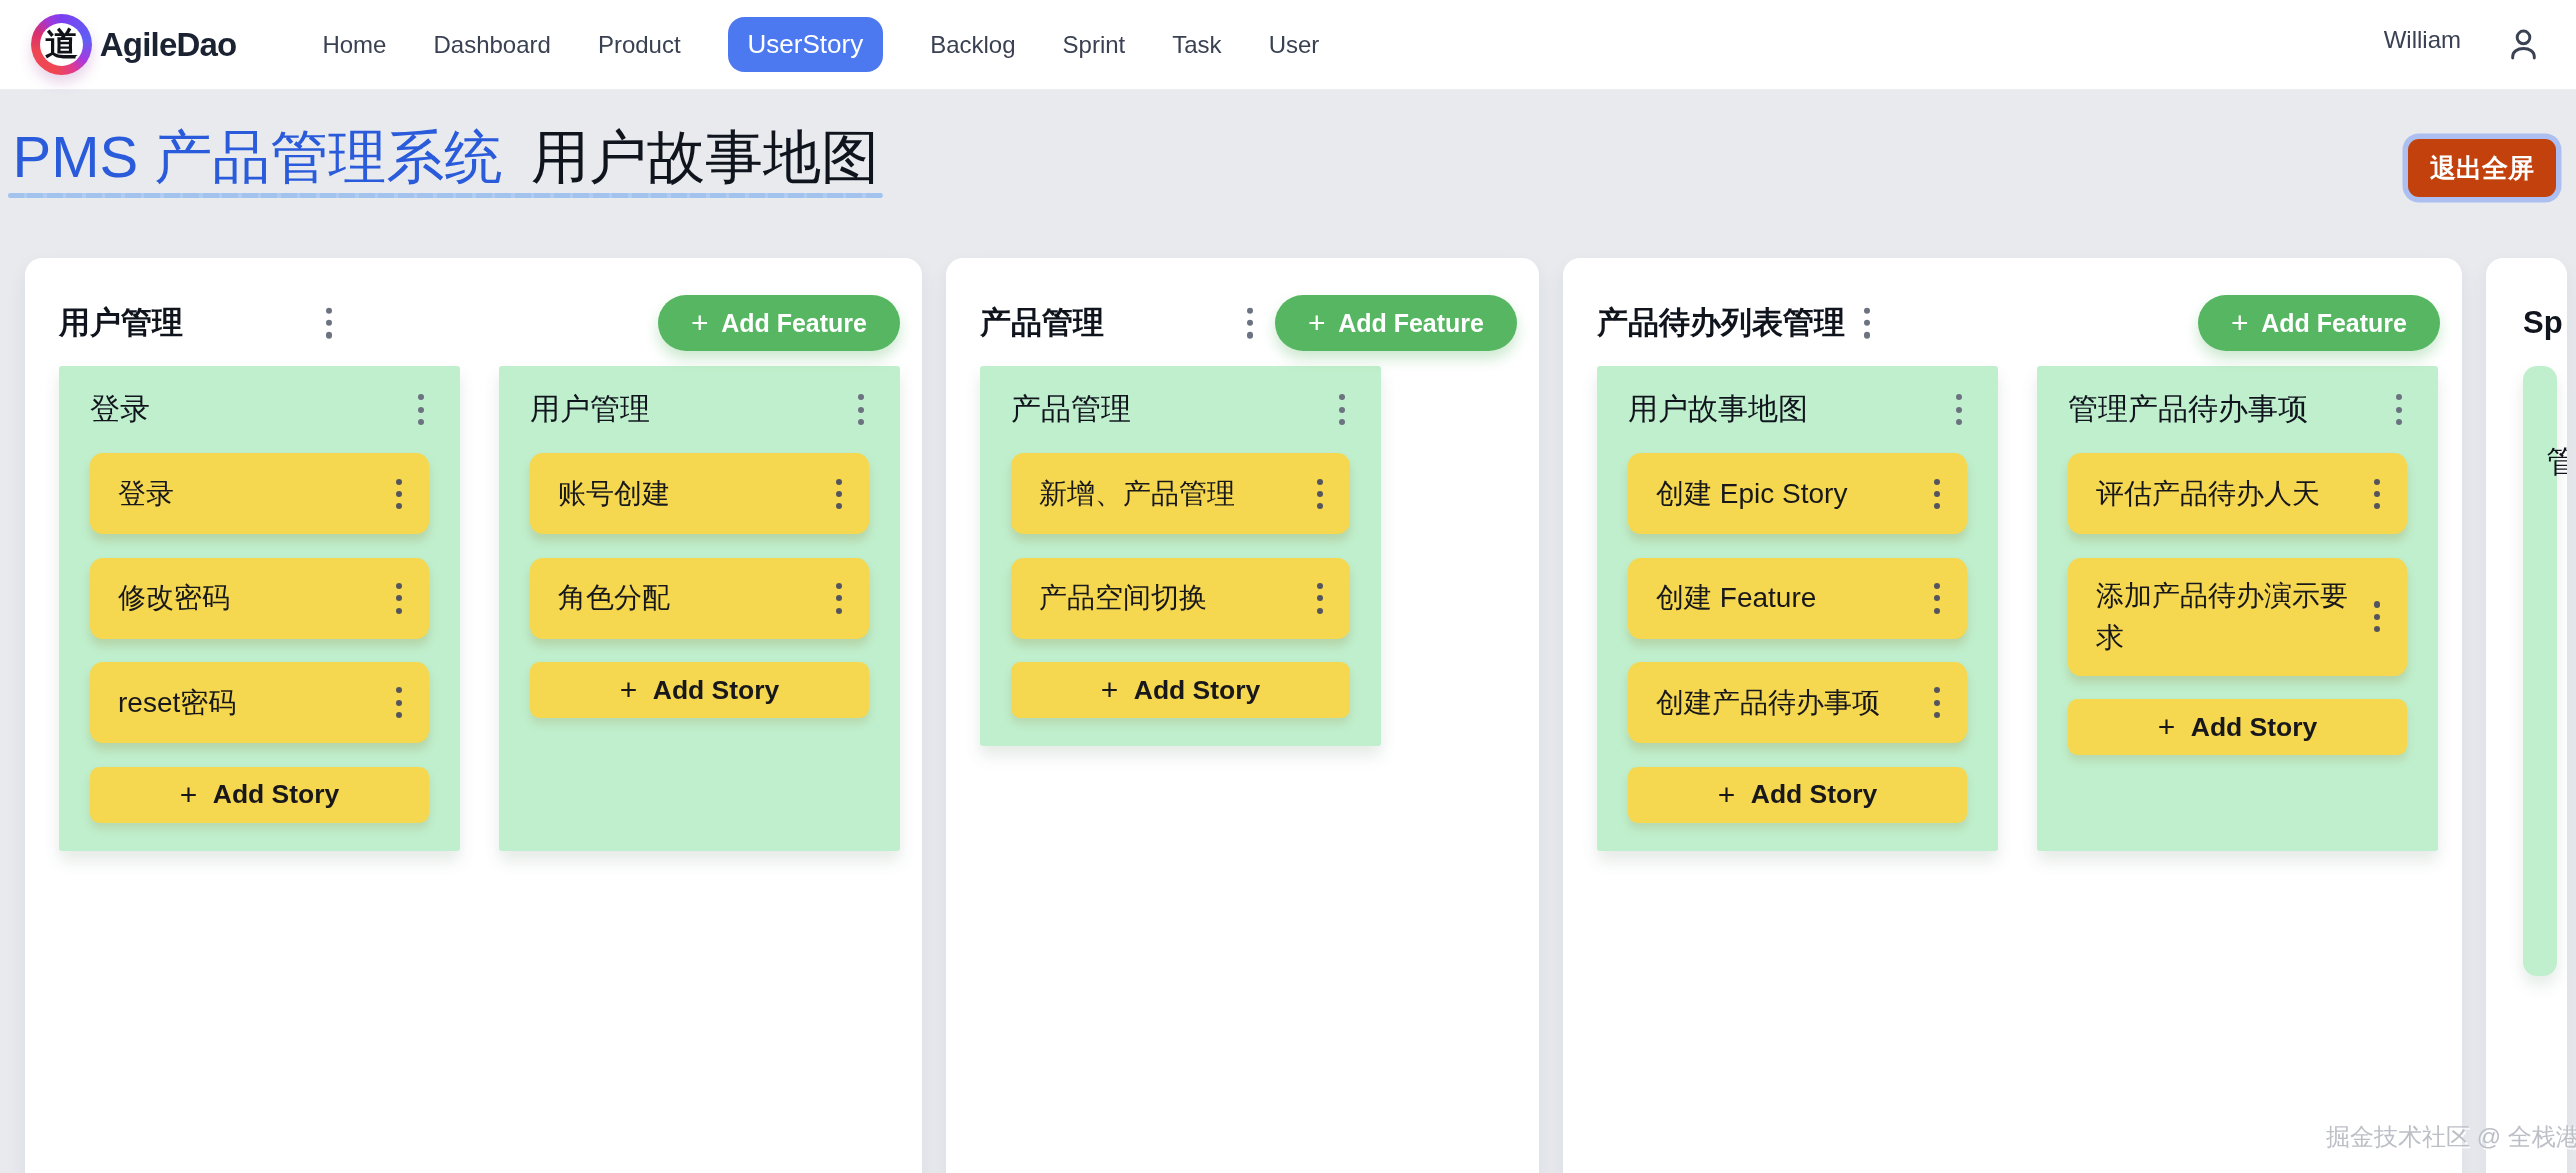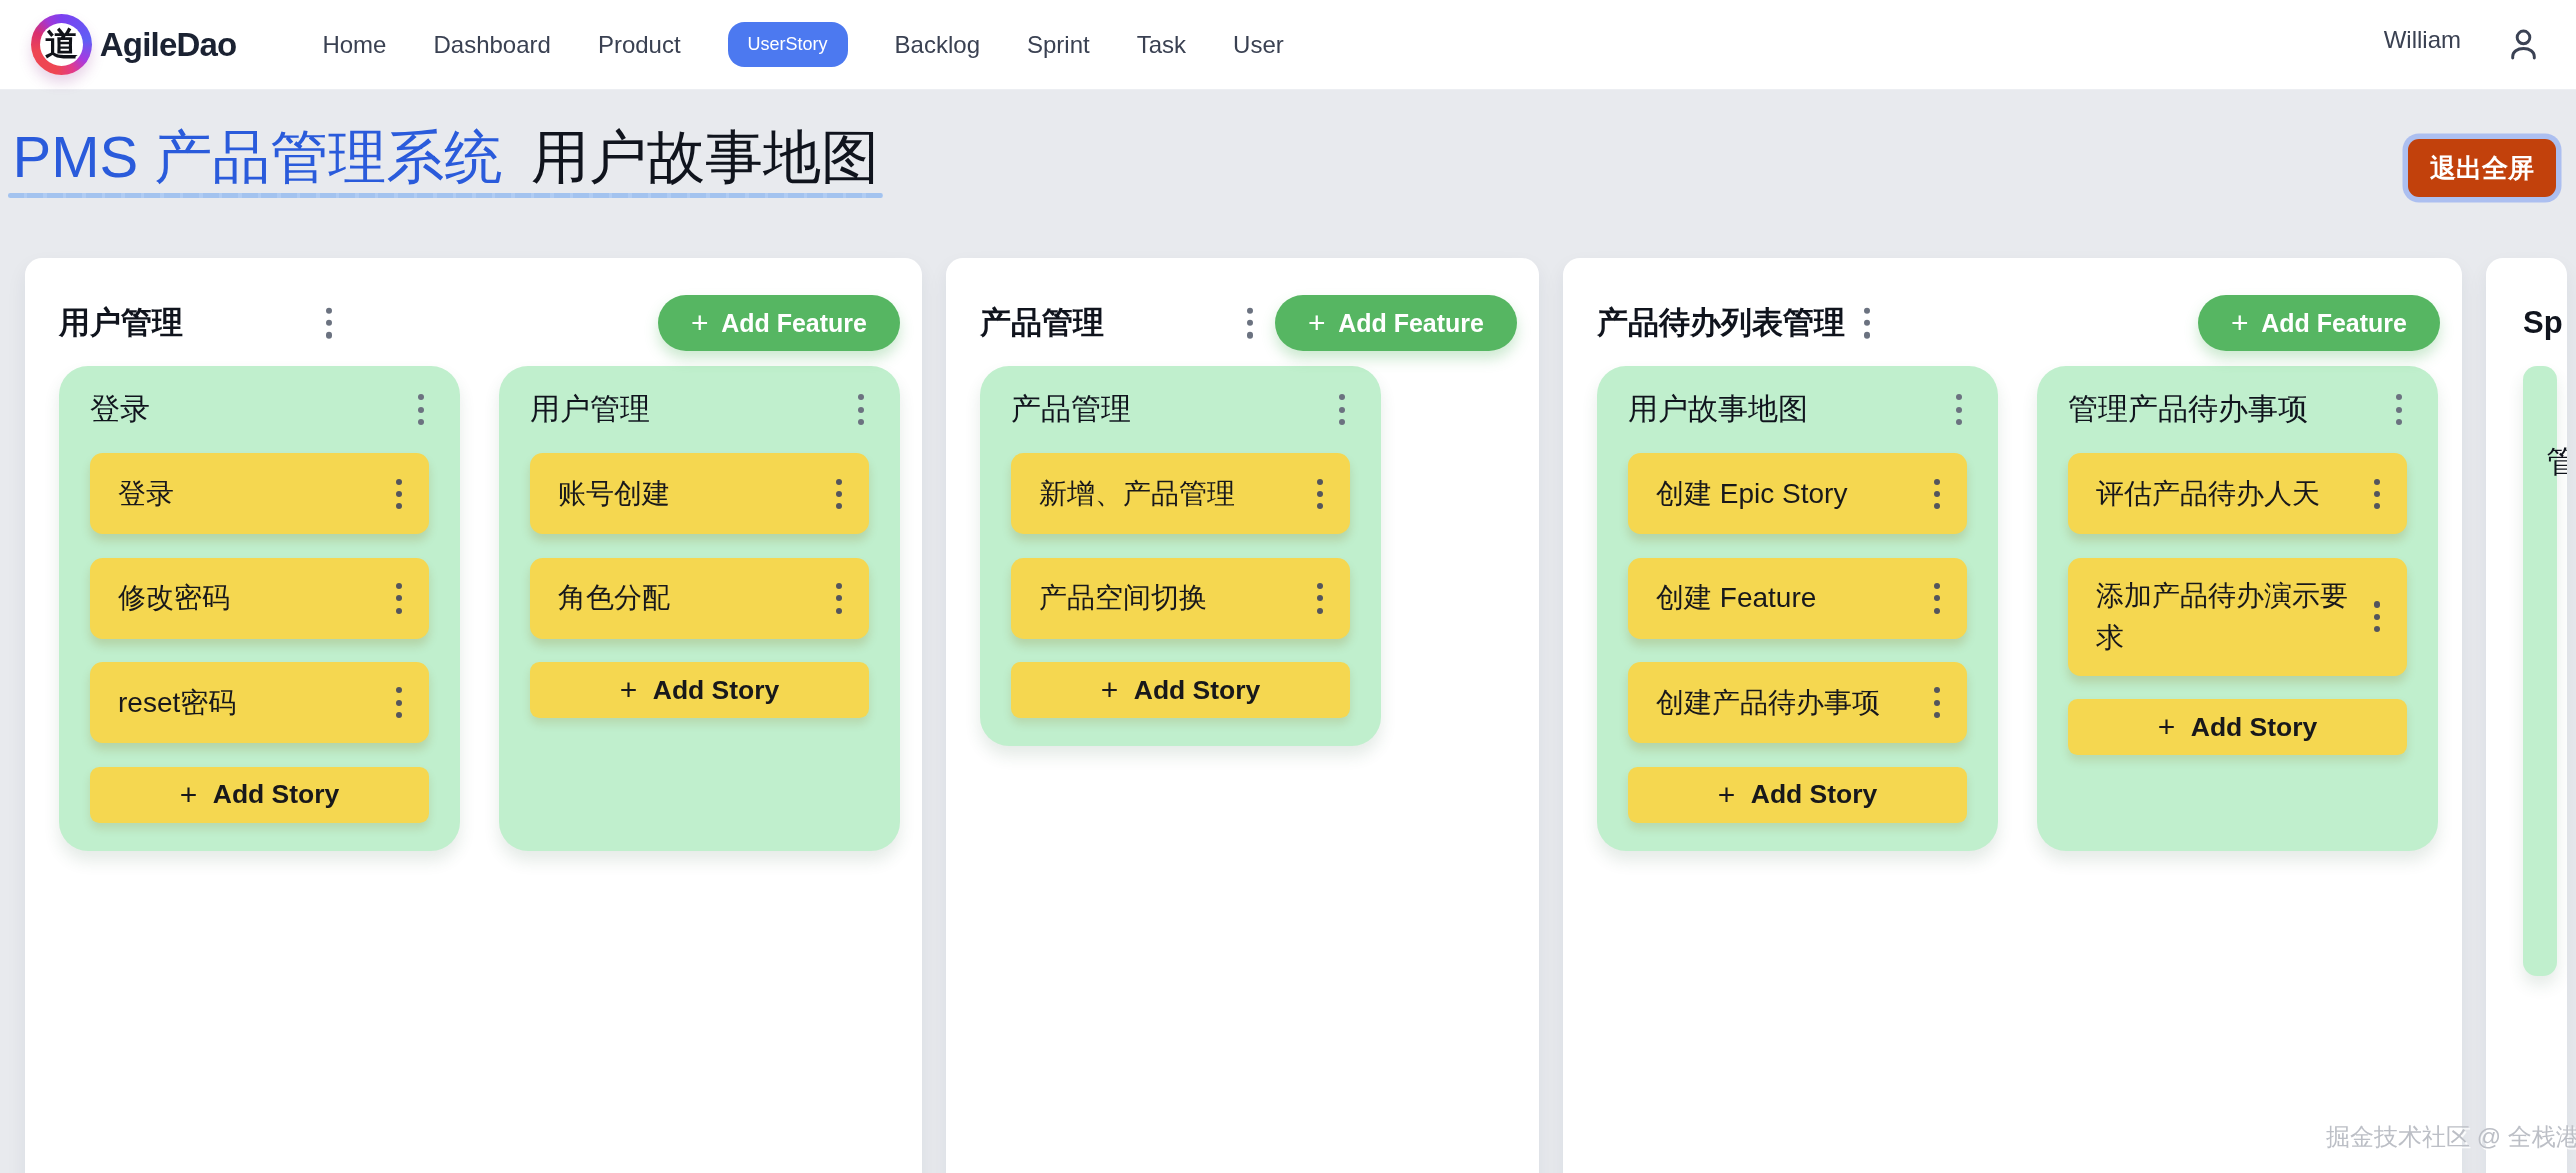--- a/index.html
+++ b/index.html
@@ -28,21 +28,21 @@
   }
   .logo-inner {
     position: absolute; inset: 8.6px; border-radius: 50%; background: #fff;
     display: flex; align-items: center; justify-content: center;
     font-size: 33px; font-weight: 600; color: #101218;
   }
   .brand-name { margin-left: 7.8px; font-size: 33px; font-weight: 800; letter-spacing: -0.8px; color: #1b2232; }
   .nav-menu { display: flex; align-items: center; margin-left: 86px; gap: 47px; }
   .nav-item { font-size: 24px; font-weight: 500; color: #3a4152; cursor: pointer; white-space: nowrap; }
   .nav-item.active {
-    background: #4c79f0; color: #ffffff; font-size: 18px;
+    background: #4c79f0; color: #ffffff; font-size: 26px;
     padding: 11.7px 20px; border-radius: 16.4px;
   }
   .nav-right { margin-left: auto; display: flex; align-items: flex-start; gap: 44px; margin-right: 34px; }
   .user-name { font-size: 24px; font-weight: 500; color: #3a4152; }
   .person-icon { width: 37px; height: 37px; display: block; color: #3b4254; cursor: pointer; }
 
   
   .page-title { position: absolute; left: 12.5px; top: 119px; font-size: 58px; font-weight: 400; white-space: nowrap; z-index: 5; }
   .title-blue { color: #2a5bdb; }
   .title-dark { color: #10141d; margin-left: 12.5px; }
@@ -78,21 +78,21 @@
     background: #56b662; color: #ffffff; border: none; border-radius: 28px; padding: 0 33px;
     font-size: 25px; font-weight: 600; font-family: inherit; cursor: pointer;
     box-shadow: 0 7.8px 14px rgba(86,182,98,.30);
     white-space: nowrap;
   }
   .add-feature .plus { font-size: 30px; font-weight: 400; line-height: 1; }
 
   .features { display: flex; gap: 39px; margin-top: 15px; align-items: stretch; }
   .feature-card {
     width: 401px; flex: 0 0 401px;
-    background: #c0efcd; border-radius: 29px; padding: 20px 31px 28px;
+    background: #c0efcd; border-radius: 3px; padding: 20px 31px 28px;
     box-shadow: 0 9.4px 15.6px rgba(40, 90, 60, .12);
   }
   .feature-head { display: flex; align-items: center; justify-content: space-between; margin: 3.1px 0 23.4px; }
   .feature-title { font-size: 30px; font-weight: 500; color: #10141d; }
 
   .story {
     background: #f5d750; border-radius: 12.5px; min-height: 81px;
     display: flex; align-items: center; justify-content: space-between;
     padding: 17px 22px 17px 28px; margin-bottom: 23.4px;
     box-shadow: 0 7px 10px rgba(125, 95, 0, .18);

